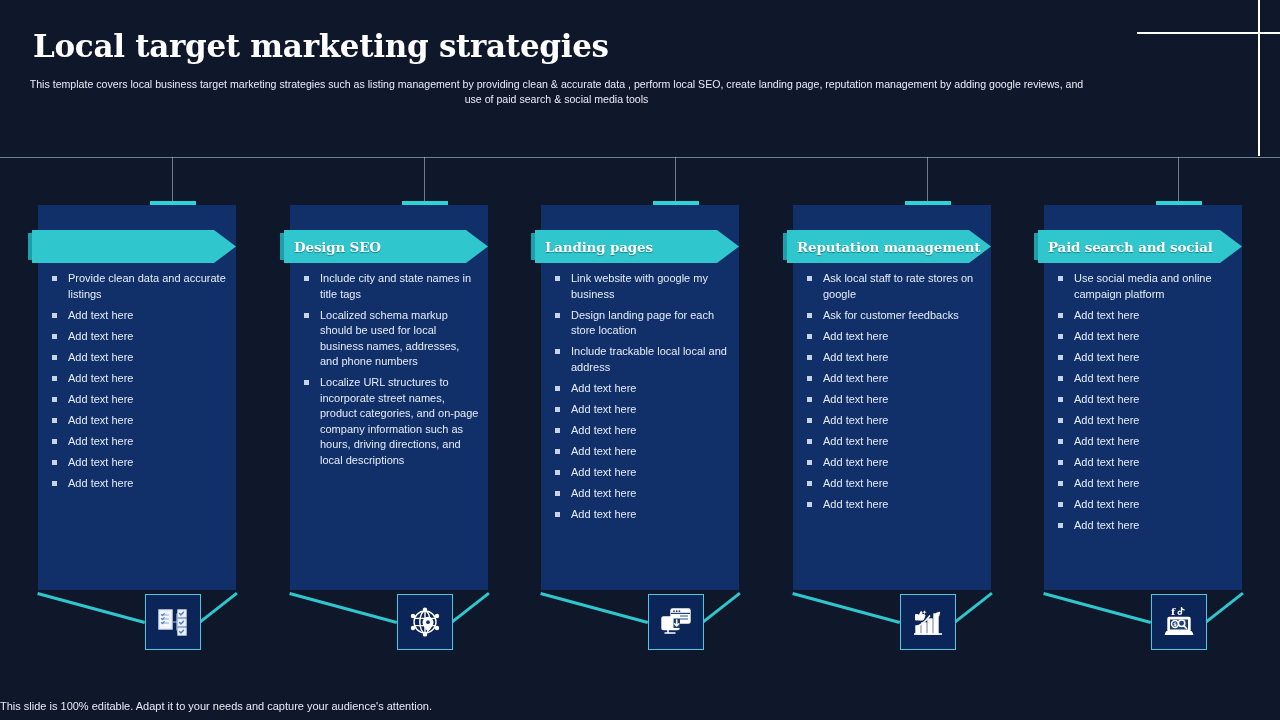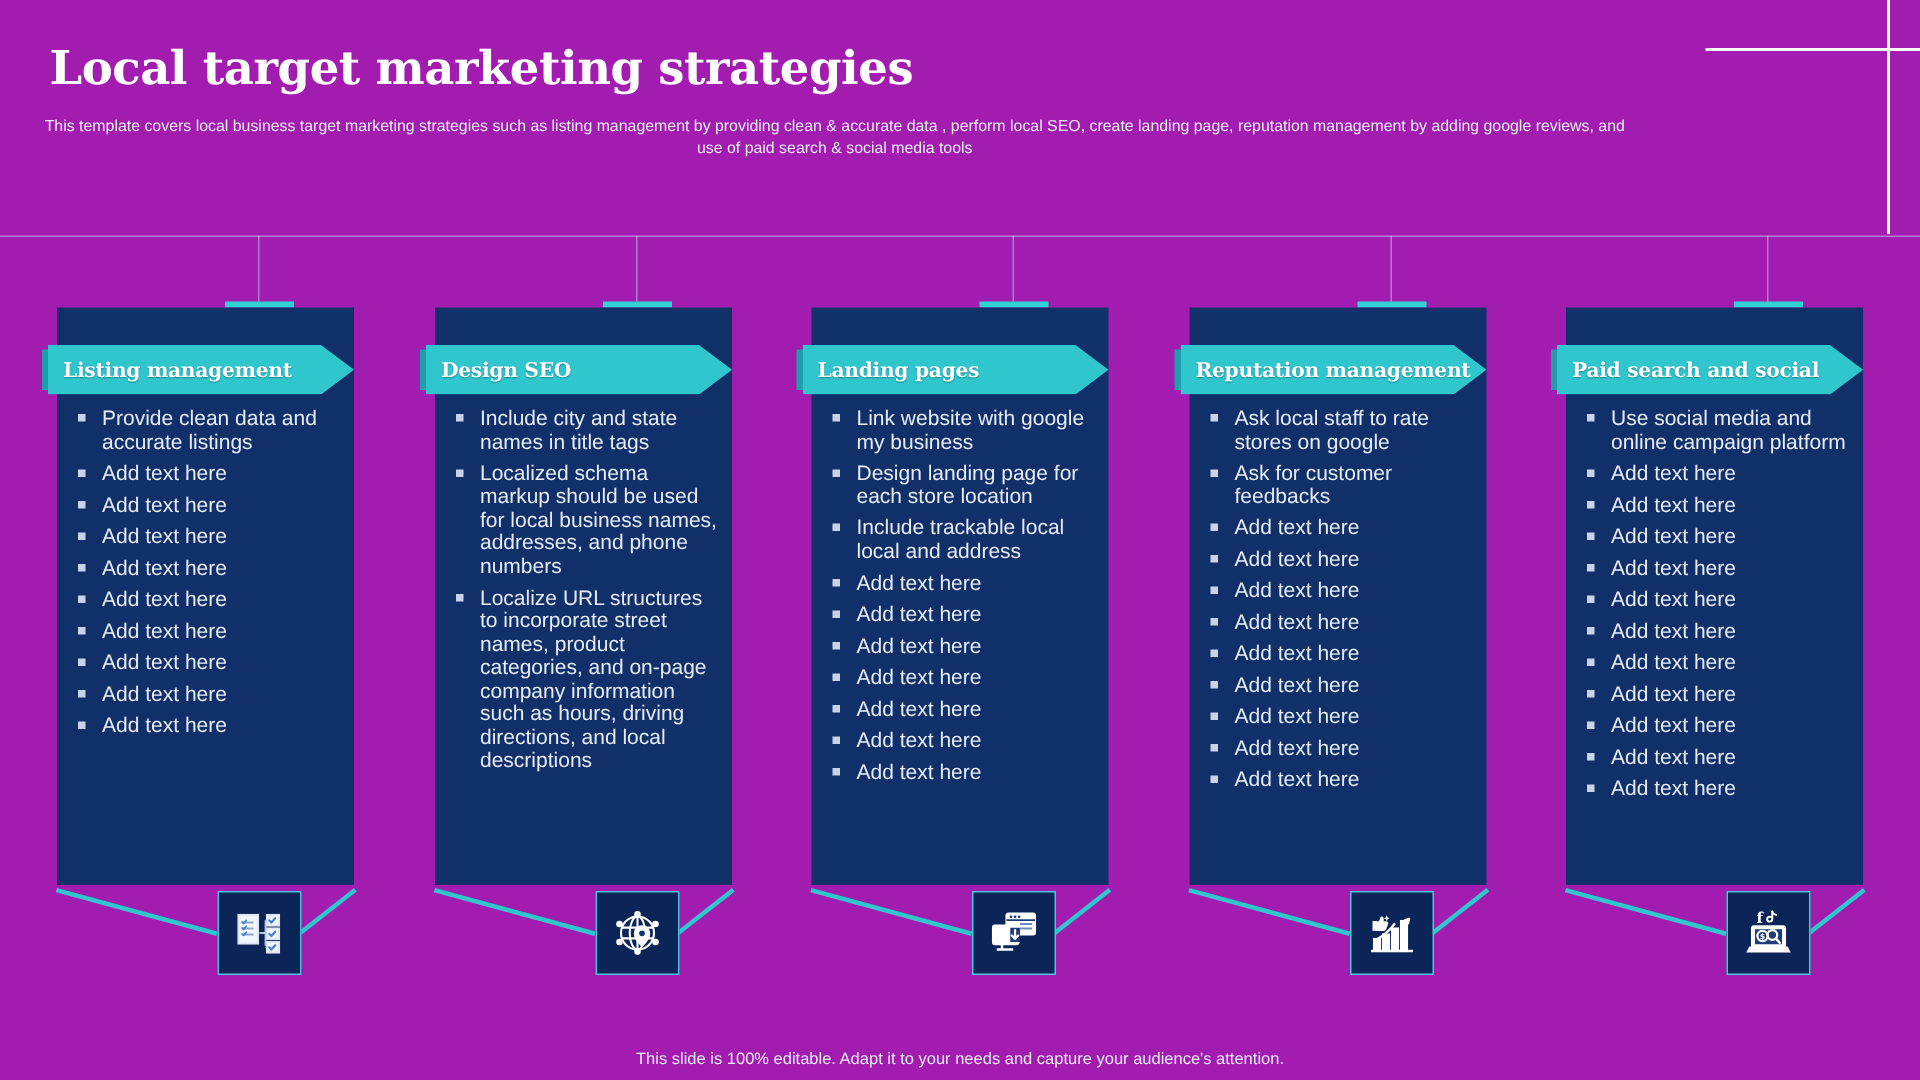--- a/index.html
+++ b/index.html
@@ -12,21 +12,21 @@
     background: #0a2050;
     font-family: "Liberation Sans", sans-serif;
     overflow: hidden;
     position: relative;
   }
   #slide {
     position: absolute;
     inset: 0;
     width: 1280px;
     height: 720px;
-    background: #a21caf;
+    background: #0f172a;
     overflow: hidden;
   }
 
   
   .deco-h {
     position: absolute;
     left: 1137px;
     top: 32px;
     width: 143px;
     height: 2px;
@@ -148,21 +148,21 @@
     left: 22px;
     width: 178px;
     margin: 0;
     padding: 0;
     list-style: none;
   }
   ul.bullets li {
     position: relative;
     padding-left: 18px;
     margin-bottom: 5.5px;
-    font-size: 14px;
+    font-size: 11px;
     line-height: 15.5px;
     color: #e6ecf7;
   }
   ul.bullets li::before {
     content: "";
     position: absolute;
     left: 2px;
     top: 5px;
     width: 5px;
     height: 5px;
@@ -188,21 +188,21 @@
     justify-content: center;
   }
   .icon-box svg { display: block; }
 
   
   .footer {
     position: absolute;
     left: 0;
     top: 700px;
     width: 1280px;
-    text-align: center;
+    text-align: left;
     font-size: 11px;
     color: #e6ecf7;
   }
 </style>
 </head>
 <body>
 
 <div id="slide">
 
   <div class="deco-h"></div>
@@ -227,21 +227,20 @@
       <div class="cap" style="left: 905px;"></div>
       <div class="cap" style="left: 1156px;"></div>
     </div>
 
   <div id="columns">
       <div class="col" style="left: 28px;">
         <div class="card-body"></div>
         <div class="banner">
           <div class="tail"></div>
           <div class="arrow"></div>
-          <div class="label">Listing management</div>
         </div>
         <ul class="bullets">
           <li>Provide  clean data and accurate listings</li>
           <li>Add text here</li>
           <li>Add text here</li>
           <li>Add text here</li>
           <li>Add text here</li>
           <li>Add text here</li>
           <li>Add text here</li>
           <li>Add text here</li>

